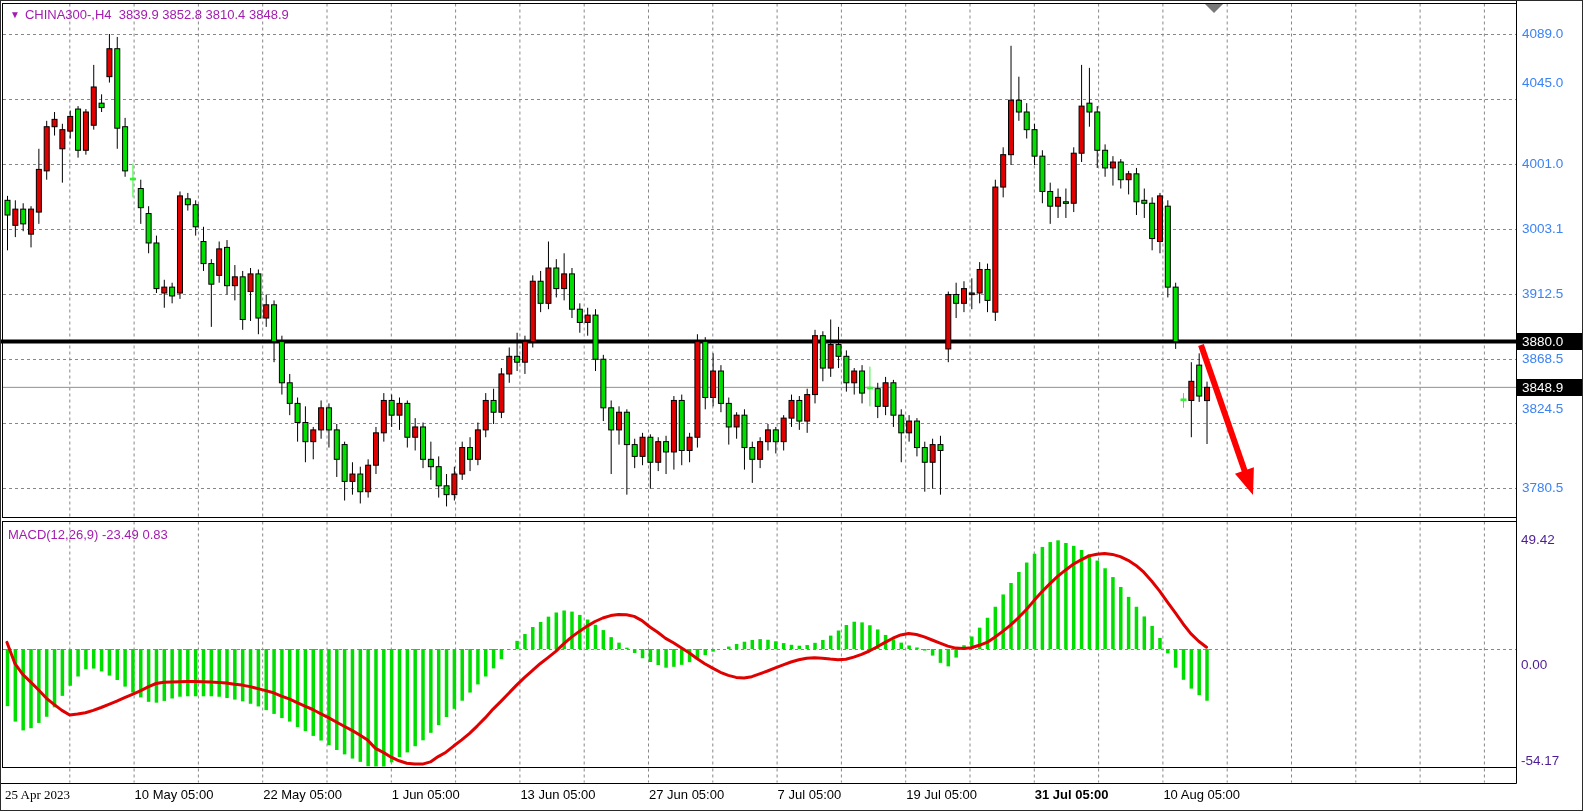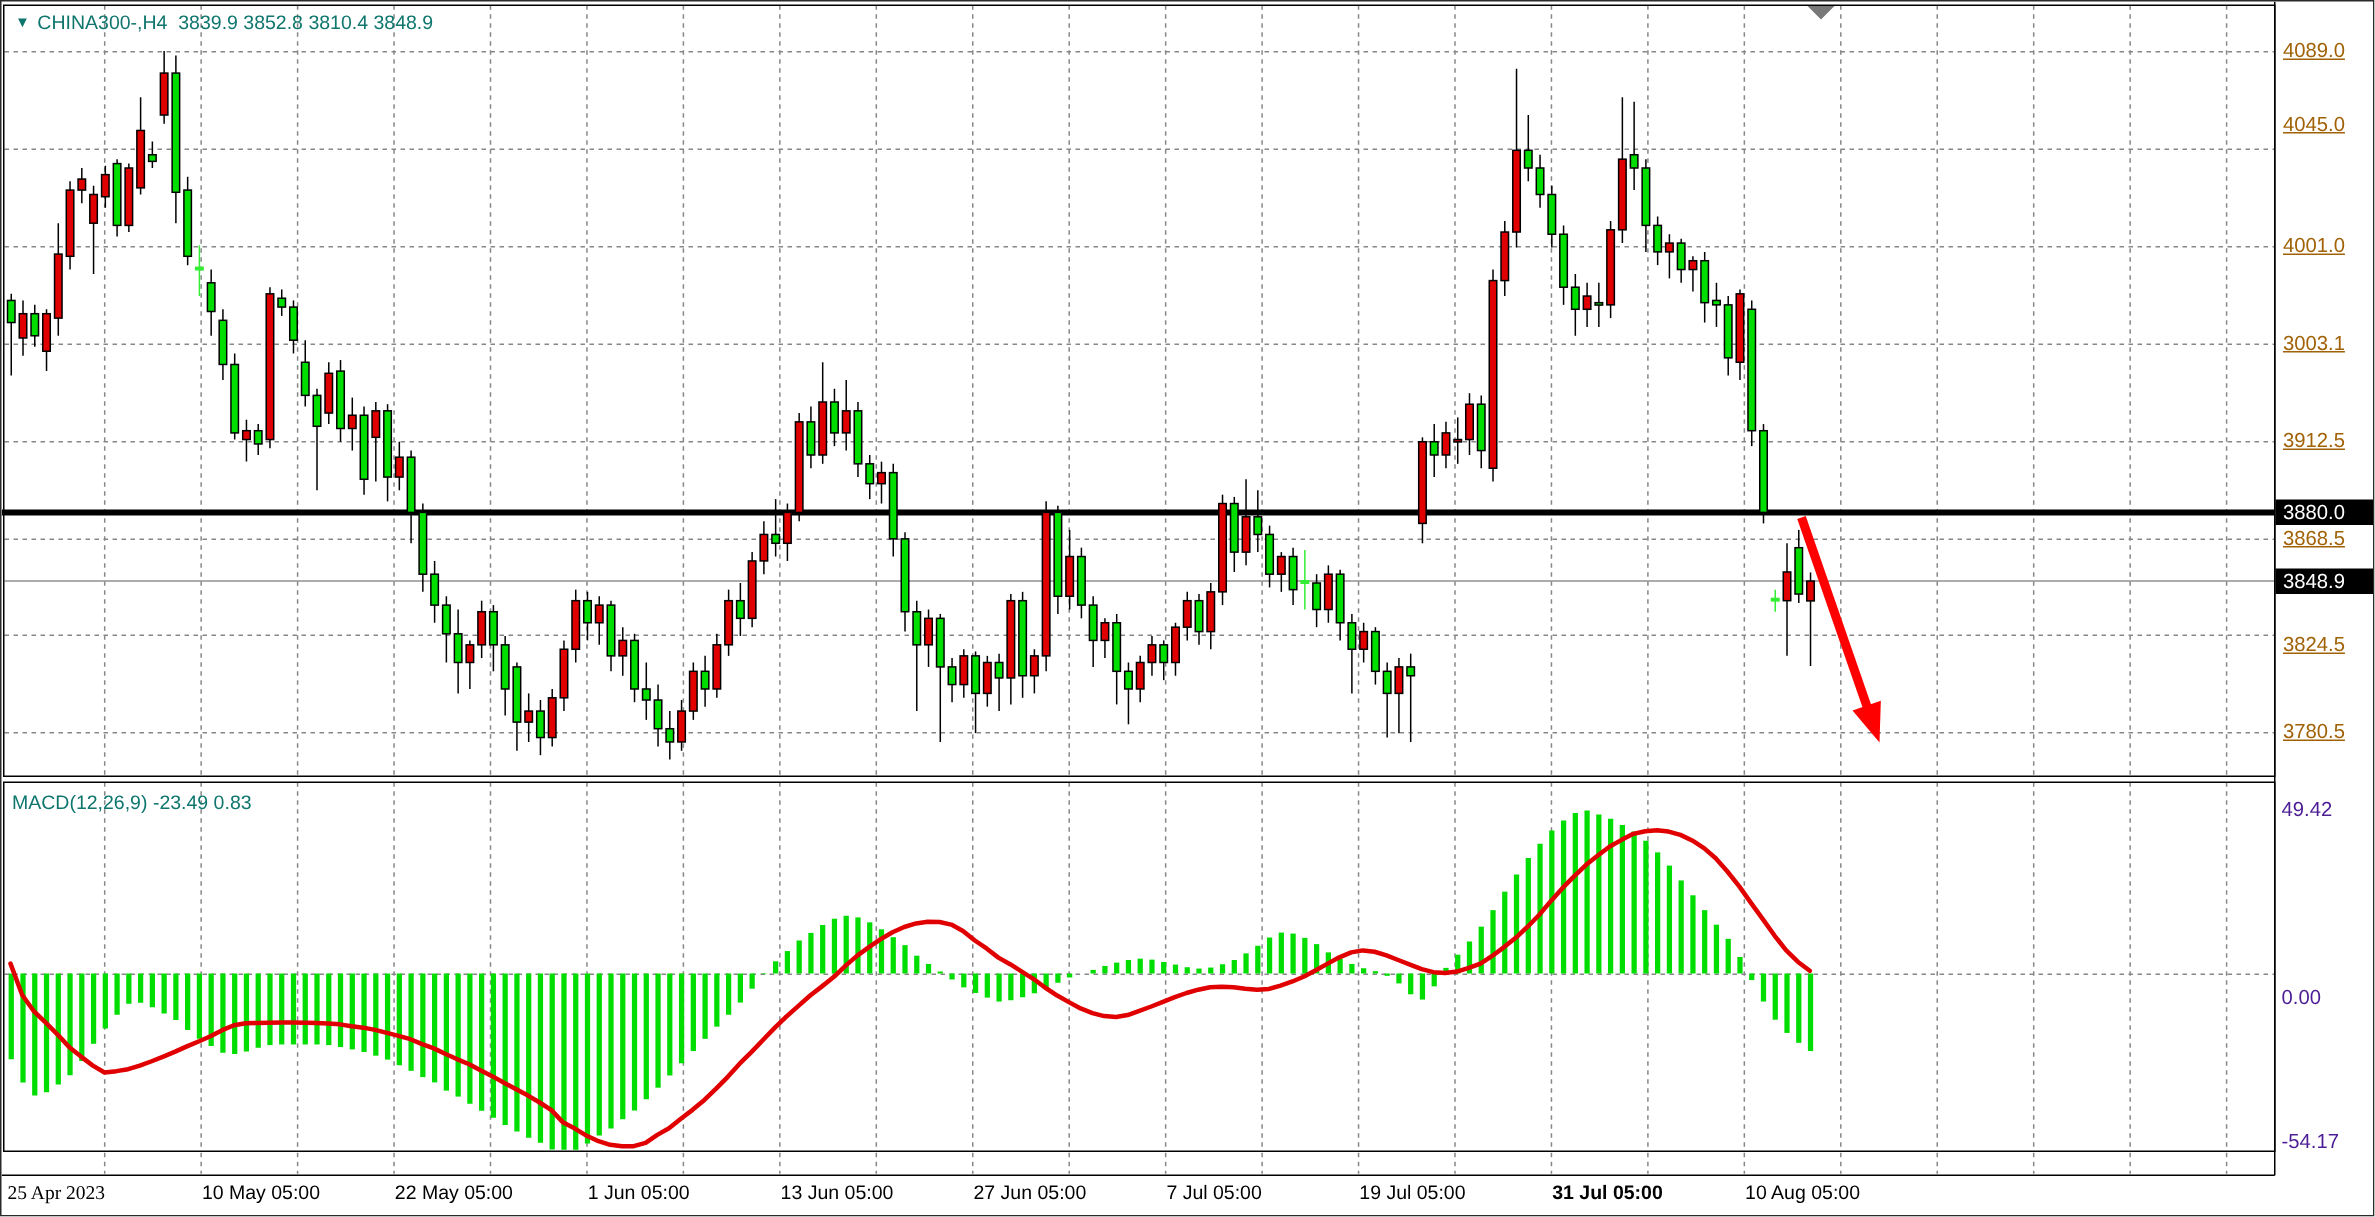--- a/index.html
+++ b/index.html
@@ -1,24 +1,24 @@
 <!DOCTYPE html>
 <html><head>
 <meta charset="utf-8">
 <style>
   html,body{margin:0;padding:0;background:#f0f0f0;font-family:"Liberation Sans",sans-serif;}
   #chart-window{position:relative;width:1583px;height:811px;background:#fff;border:1px solid #2a2a2a;box-sizing:border-box;overflow:hidden;}
   #chart-svg{position:absolute;left:0;top:0;}
-  .overlay-label{position:absolute;font-size:13px;color:#0f766e;white-space:nowrap;z-index:5;}
+  .overlay-label{position:absolute;font-size:13px;color:#a21caf;white-space:nowrap;z-index:5;}
   #symbol-bar{left:9px;top:6px;}
   #symbol-bar .tri{font-size:10px;vertical-align:1px;margin-right:5px;}
   #macd-bar{left:7px;top:526px;}
   .axis-box{position:absolute;left:1516px;width:66px;height:17px;background:#000;color:#fff;font-size:13.5px;line-height:17px;padding-left:5px;box-sizing:border-box;z-index:6;}
   #top-marker{position:absolute;width:0;height:0;border-left:9px solid transparent;border-right:9px solid transparent;border-top:9px solid #787878;left:1204px;top:3px;z-index:7;}
-  .px-tick{position:absolute;left:1521px;font-size:13.5px;color:#a16207;z-index:4;white-space:nowrap;text-decoration:underline;}
+  .px-tick{position:absolute;left:1521px;font-size:13.5px;color:#3b82f6;z-index:4;white-space:nowrap;}
   .t-label{position:absolute;font-size:13px;color:#000;top:786px;z-index:4;white-space:nowrap;}
   .m-tick{position:absolute;left:1520px;font-size:13.5px;color:#4c1d95;z-index:4;white-space:nowrap;}
 </style>
 </head>
 <body>
 
 <div id="chart-window">
   <svg id="chart-svg" width="1583" height="811">
       <g stroke="#878787" stroke-width="1" stroke-dasharray="3,3">
         <line x1="68.8" y1="2.5" x2="68.8" y2="516.5"></line>
@@ -903,21 +903,21 @@
   <div class="axis-box" id="current-price-box" style="top:378px">3848.9</div>
 
   <div id="top-marker"></div>
   <div id="generated-labels">
       <div class="px-tick" style="top: 25px;">4089.0</div>
       <div class="px-tick" style="top: 74px;">4045.0</div>
       <div class="px-tick" style="top: 154.51px;">4001.0</div>
       <div class="px-tick" style="top: 220px;">3003.1</div>
       <div class="px-tick" style="top: 284.755px;">3912.5</div>
       <div class="px-tick" style="top: 349.51px;">3868.5</div>
-      <div class="px-tick" style="top: 421px;">3824.5</div>
+      <div class="px-tick" style="top: 400px;">3824.5</div>
       <div class="px-tick" style="top: 479.019px; text-align: right;">3780.5</div>
       <div class="m-tick" style="top: 531.276px;">49.42</div>
       <div class="m-tick" style="top: 656px;">0.00</div>
       <div class="m-tick" style="top: 752px;">-54.17</div>
       <div class="t-label" style="left: 4px; font-family: Liberation Serif, serif;">25 Apr 2023</div>
       <div class="t-label" style="left: 133.6px;">10 May 05:00</div>
       <div class="t-label" style="left: 262.2px;">22 May 05:00</div>
       <div class="t-label" style="left: 390.8px;">1 Jun 05:00</div>
       <div class="t-label" style="left: 519.4px;">13 Jun 05:00</div>
       <div class="t-label" style="left: 648px;">27 Jun 05:00</div>

